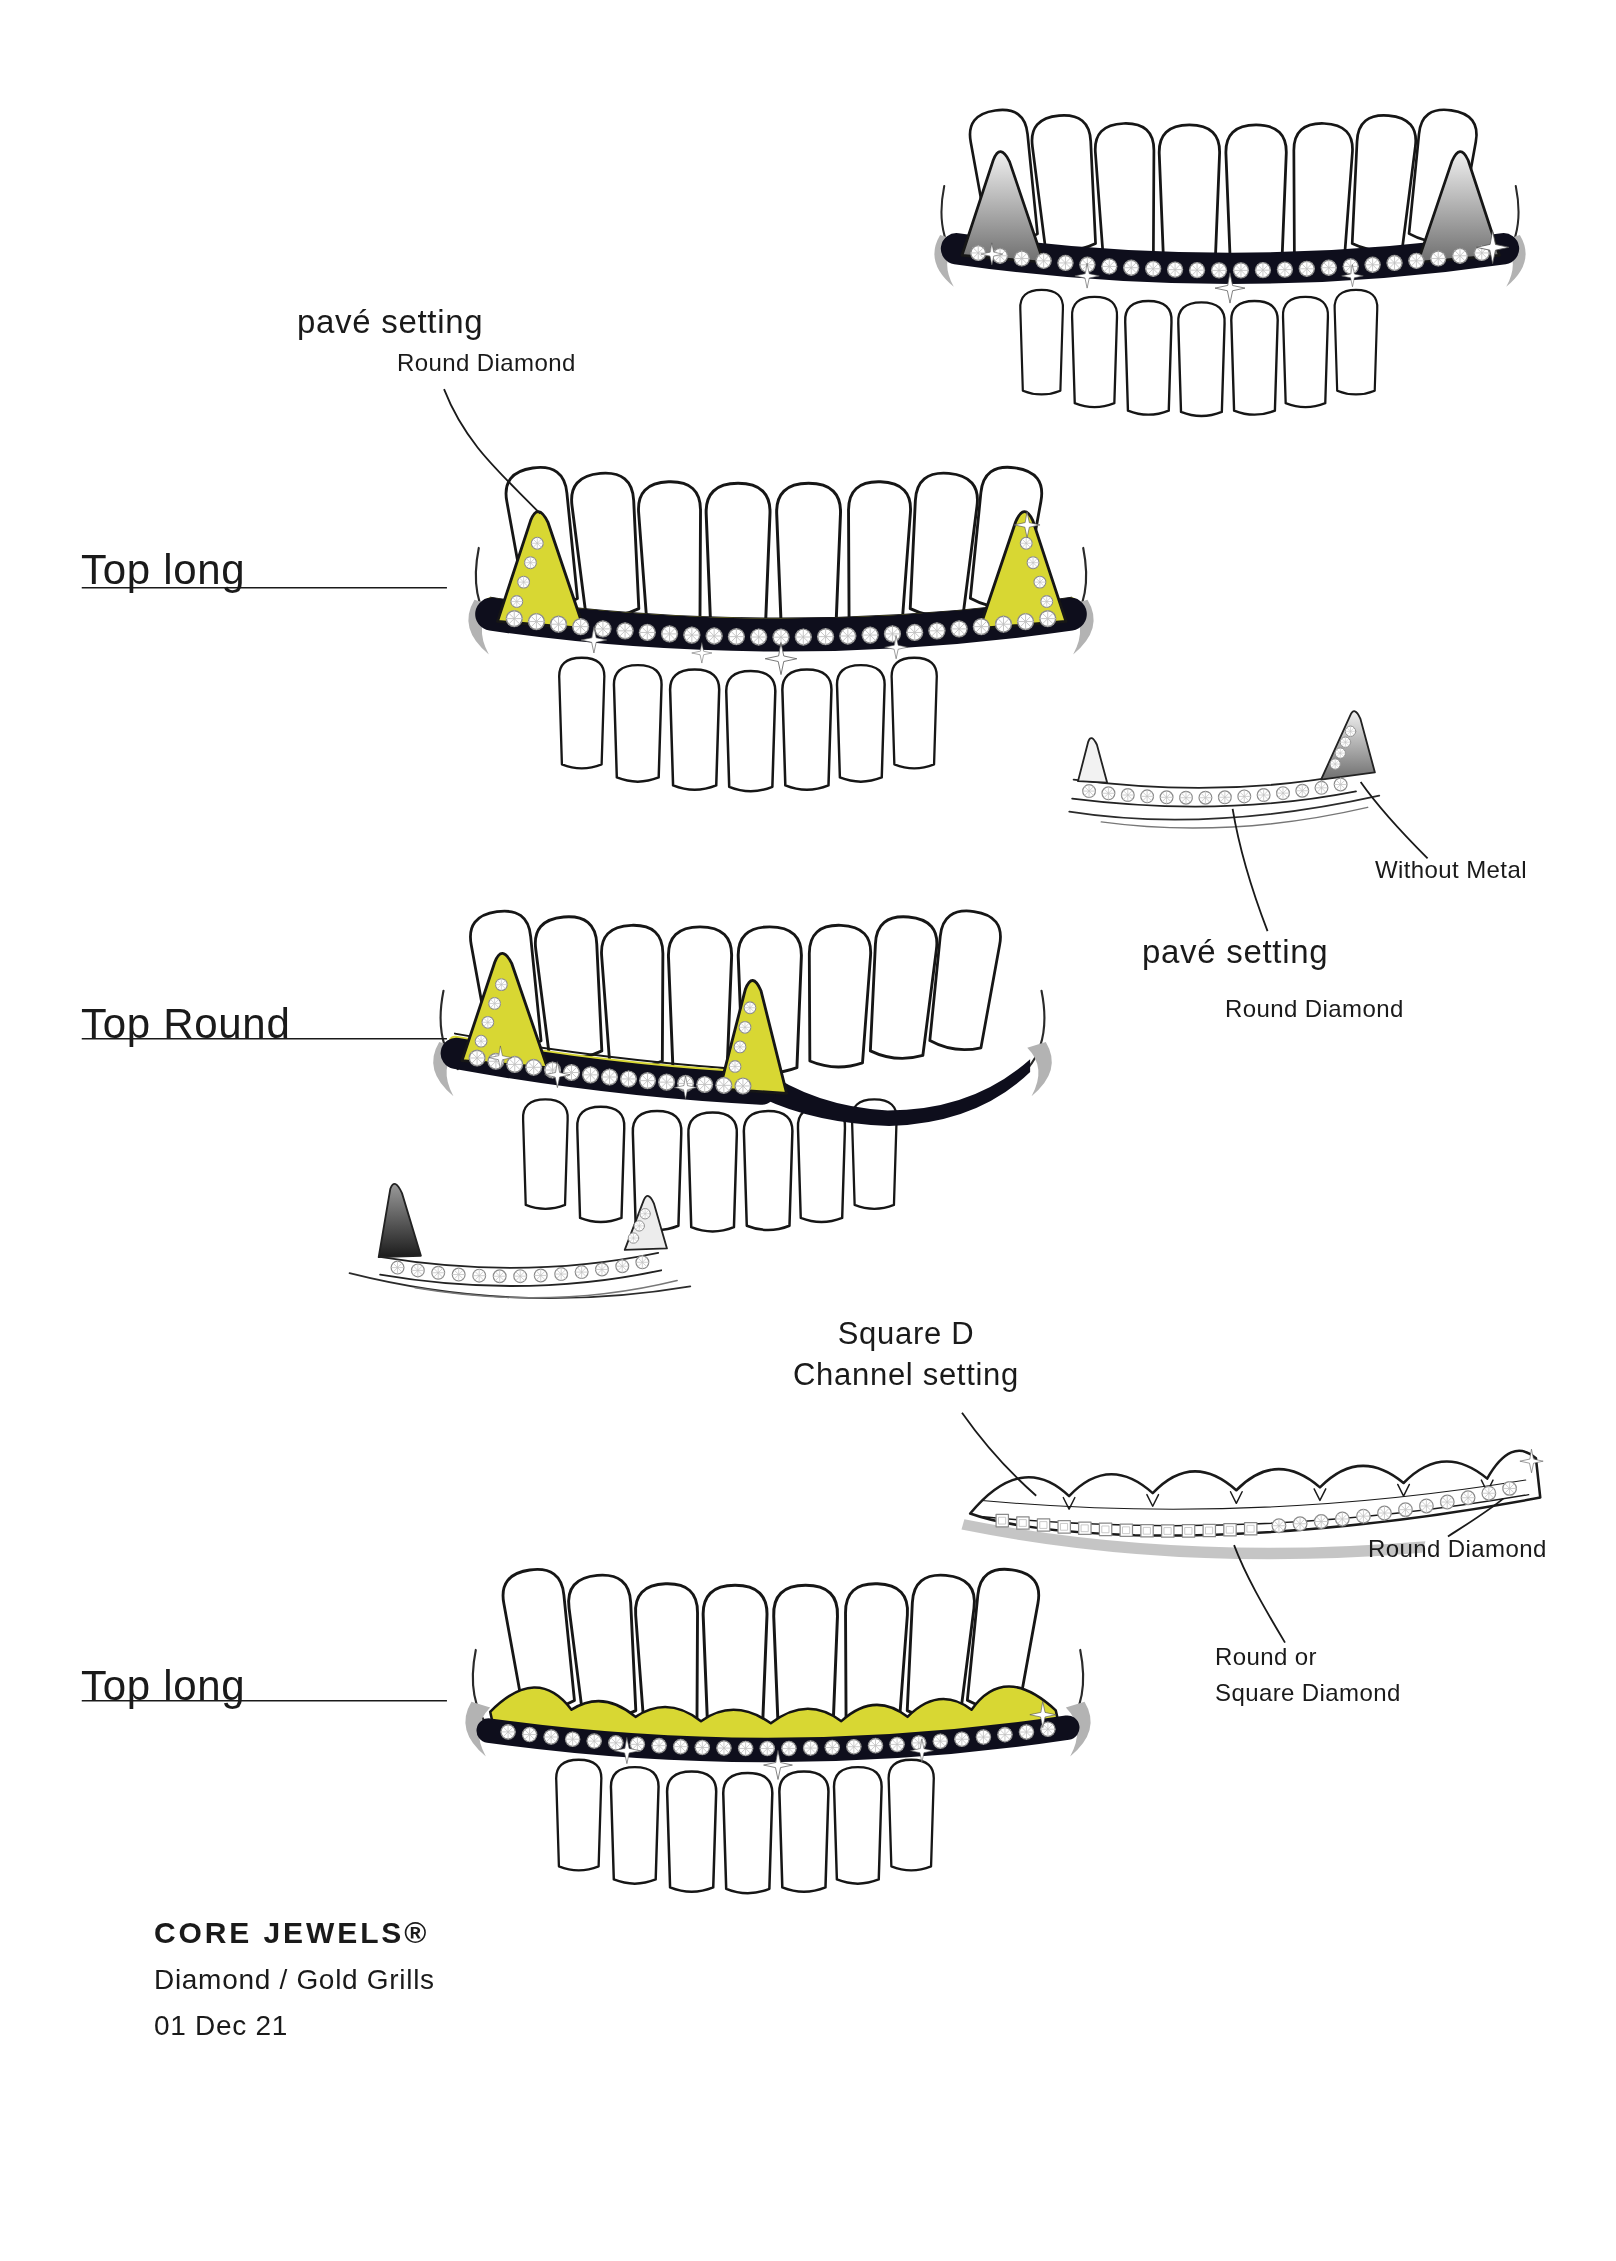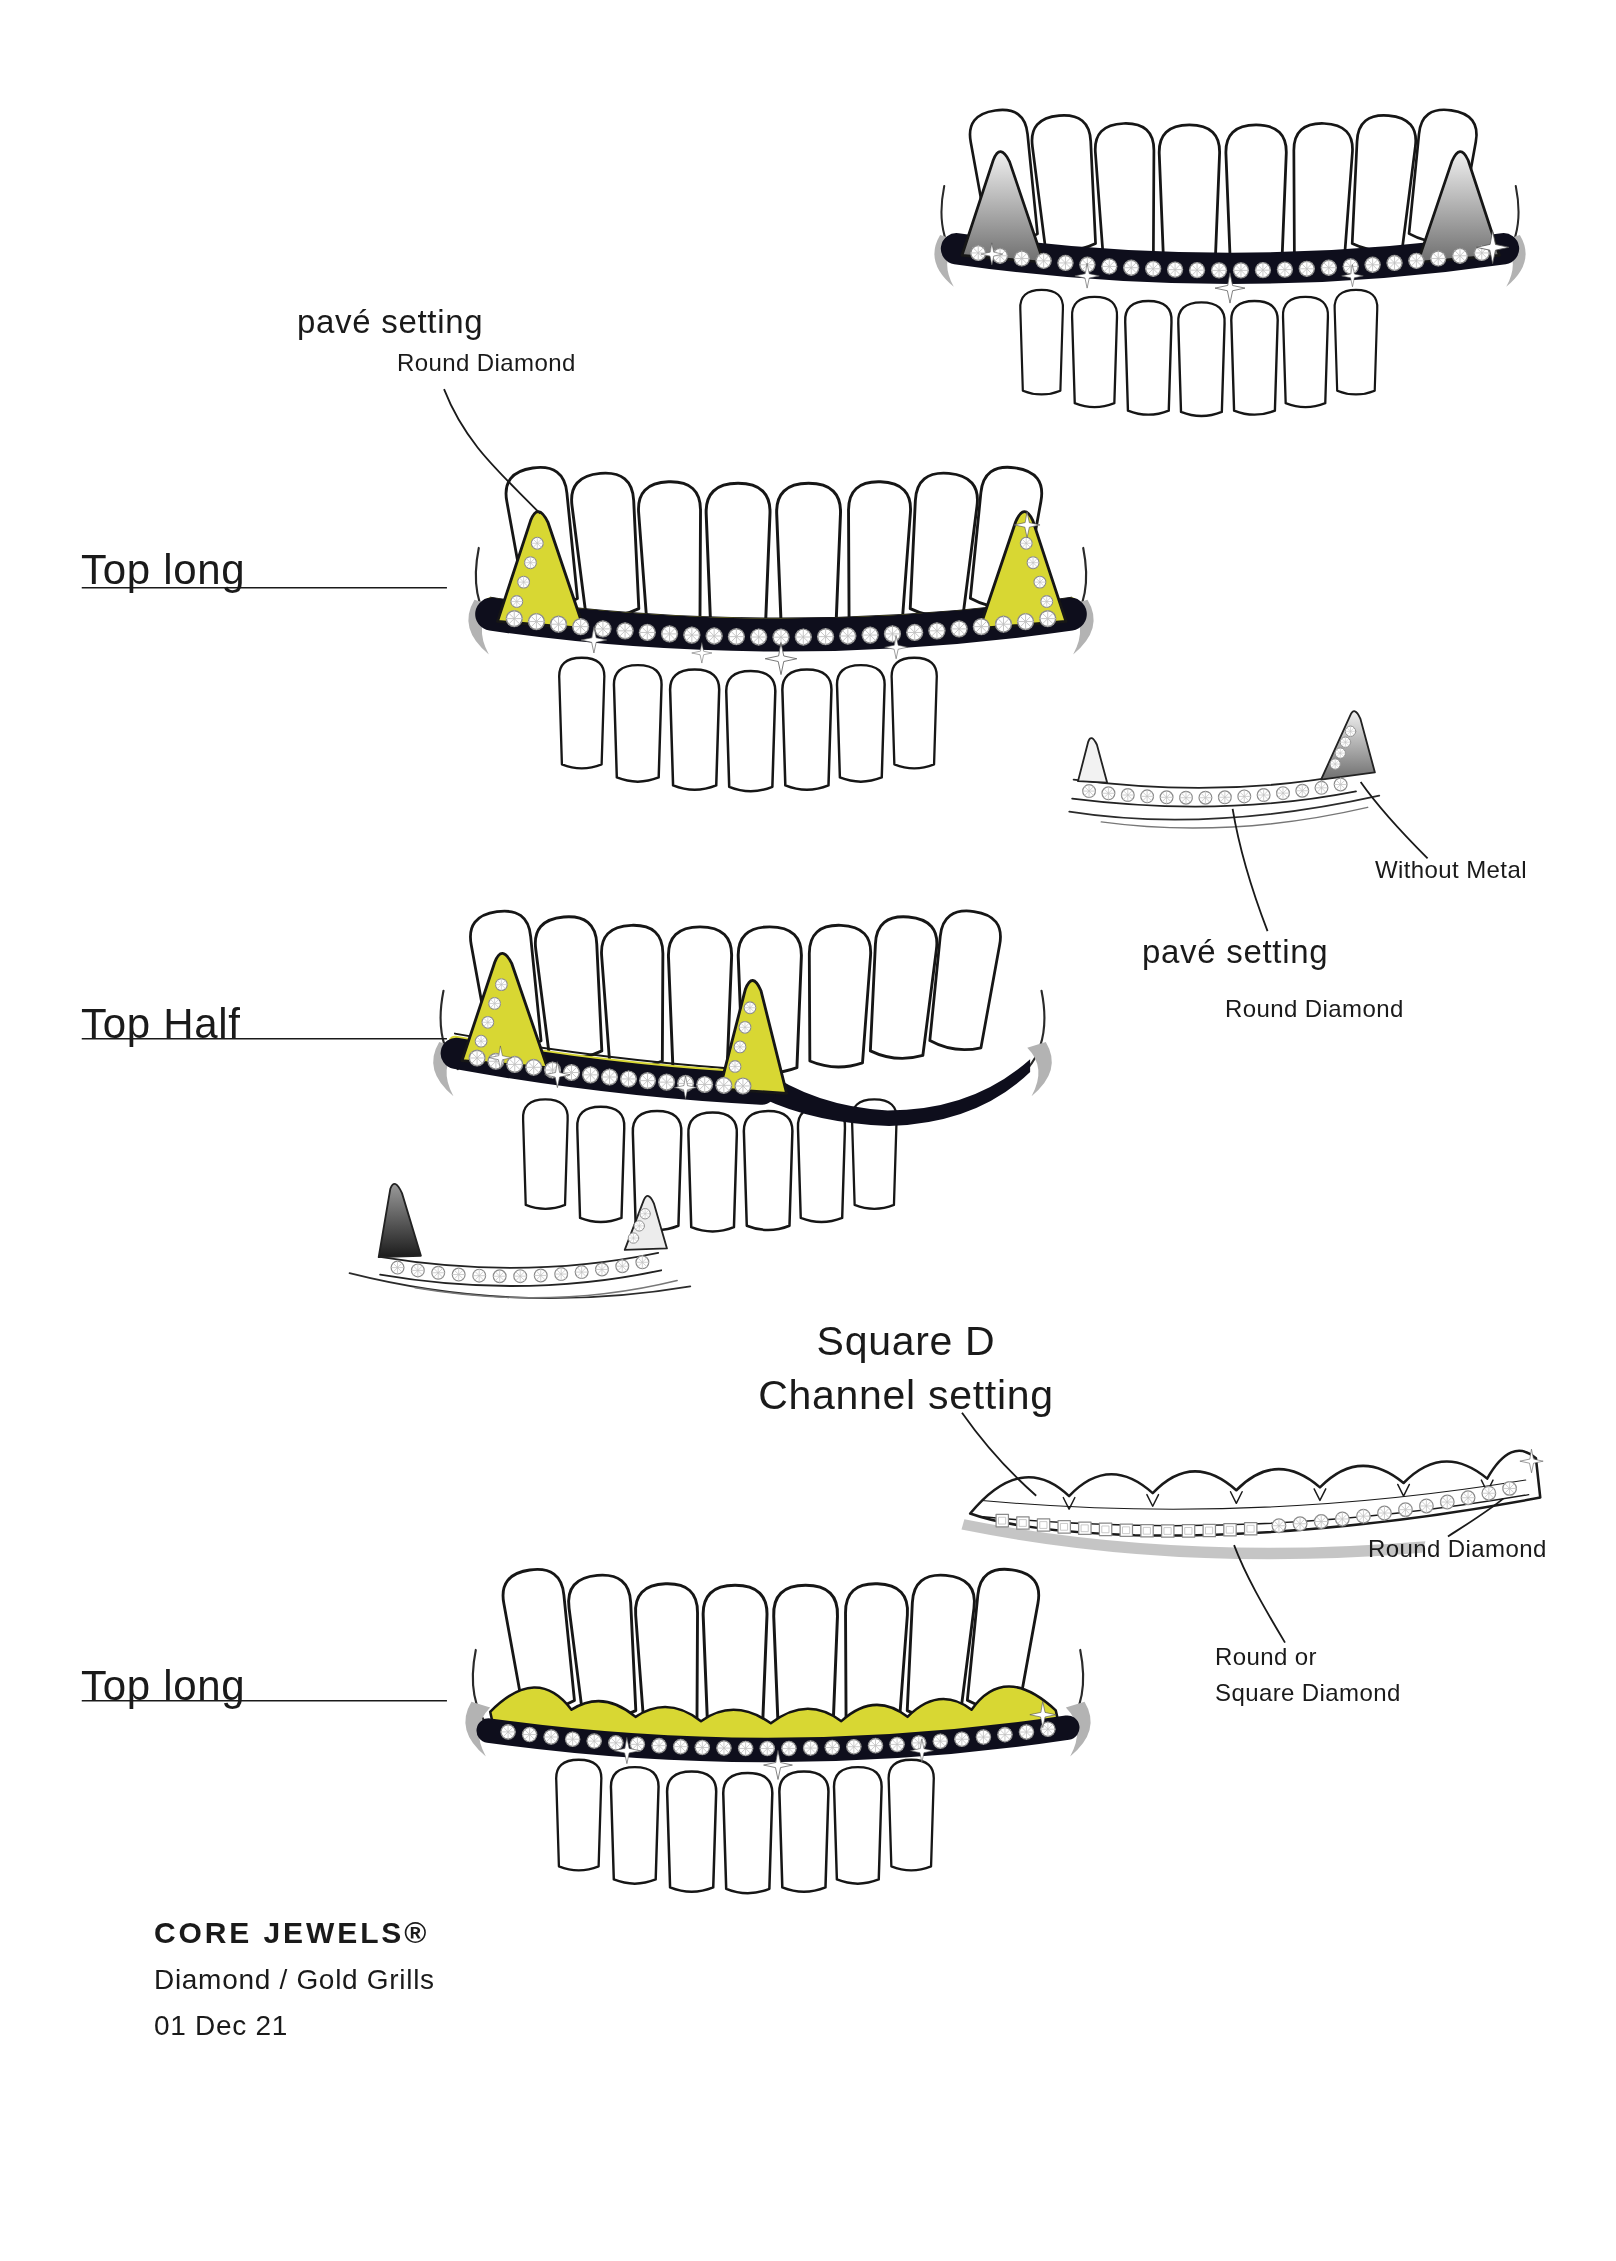--- a/index.html
+++ b/index.html
@@ -5,21 +5,21 @@
   html,body{margin:0;padding:0;background:#fff;}
   body{width:1617px;height:2261px;position:relative;overflow:hidden;
        font-family:"Liberation Sans",sans-serif;color:#1a1a1a;}
   .sheet{position:absolute;inset:0;background:#fff;}
   .illo{position:absolute;}
   .illo svg{display:block;width:100%;height:auto;}
   .label{position:absolute;white-space:nowrap;color:#1a1a1a;text-align:right;}
   .lbl-lg{font-size:33px;letter-spacing:0.7px;}
   .lbl-md{font-size:24px;letter-spacing:0.4px;}
   .row-label{font-size:42px;letter-spacing:0.7px;}
-  .center-block{position:absolute;text-align:center;line-height:1.32;font-size:41px;letter-spacing:0.7px;}
+  .center-block{position:absolute;text-align:center;line-height:1.32;font-size:31px;letter-spacing:0.7px;}
   .footer-brand{font-size:30px;font-weight:bold;letter-spacing:2.9px;}
   .footer-line{font-size:28px;letter-spacing:0.7px;}
   #leader-overlay{position:absolute;left:0;top:0;pointer-events:none;}
 </style>
 </head>
 <body>
 
 <div class="sheet">
 
   <svg width="0" height="0" style="position:absolute" aria-hidden="true">
@@ -456,21 +456,21 @@
 
   <div class="label lbl-lg" style="left:297px;top:303px">pavé setting</div>
   <div class="label lbl-md" style="left:397px;top:349px">Round Diamond</div>
 
   <div class="label row-label" style="left:81px;top:546px">Top long</div>
 
   <div class="label lbl-md" style="left:1375px;top:856px">Without Metal</div>
   <div class="label lbl-lg" style="left:1142px;top:933px">pavé setting</div>
   <div class="label lbl-md" style="left:1225px;top:995px">Round Diamond</div>
 
-  <div class="label row-label" style="left:81px;top:1000px">Top Half</div>
+  <div class="label row-label" style="left:81px;top:1000px">Top Round</div>
 
   <div class="center-block" style="left:717px;top:1314px;width:378px">
     <div>Square D</div>
     <div>Channel setting</div>
   </div>
 
   <div class="label lbl-md" style="left:1368px;top:1535px">Round Diamond</div>
   <div class="label lbl-md" style="left:1215px;top:1643px">Round or</div>
   <div class="label lbl-md" style="left:1215px;top:1679px">Square Diamond</div>
 

